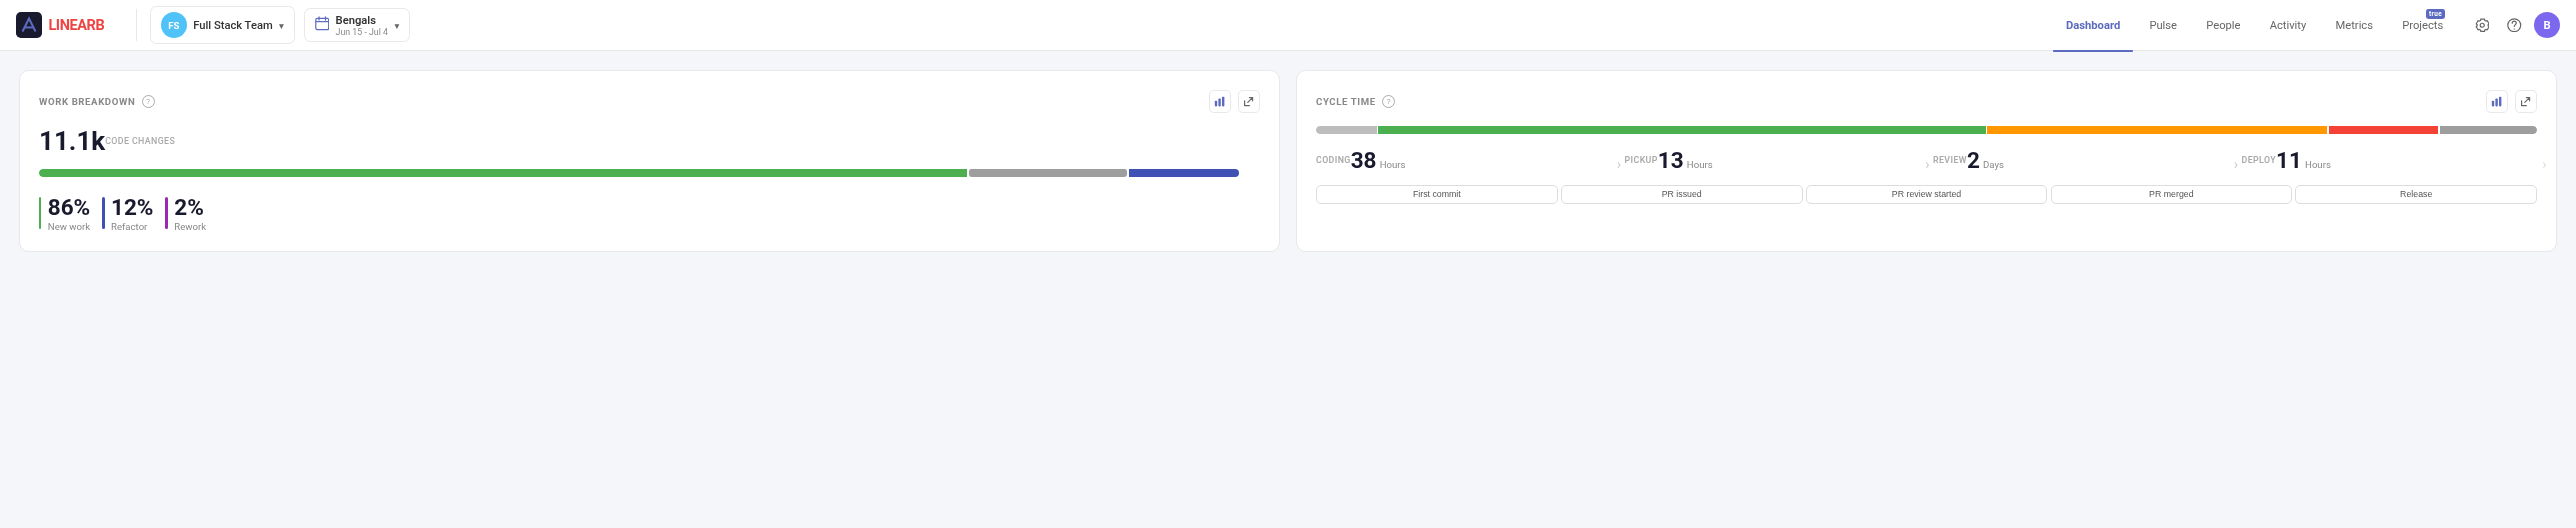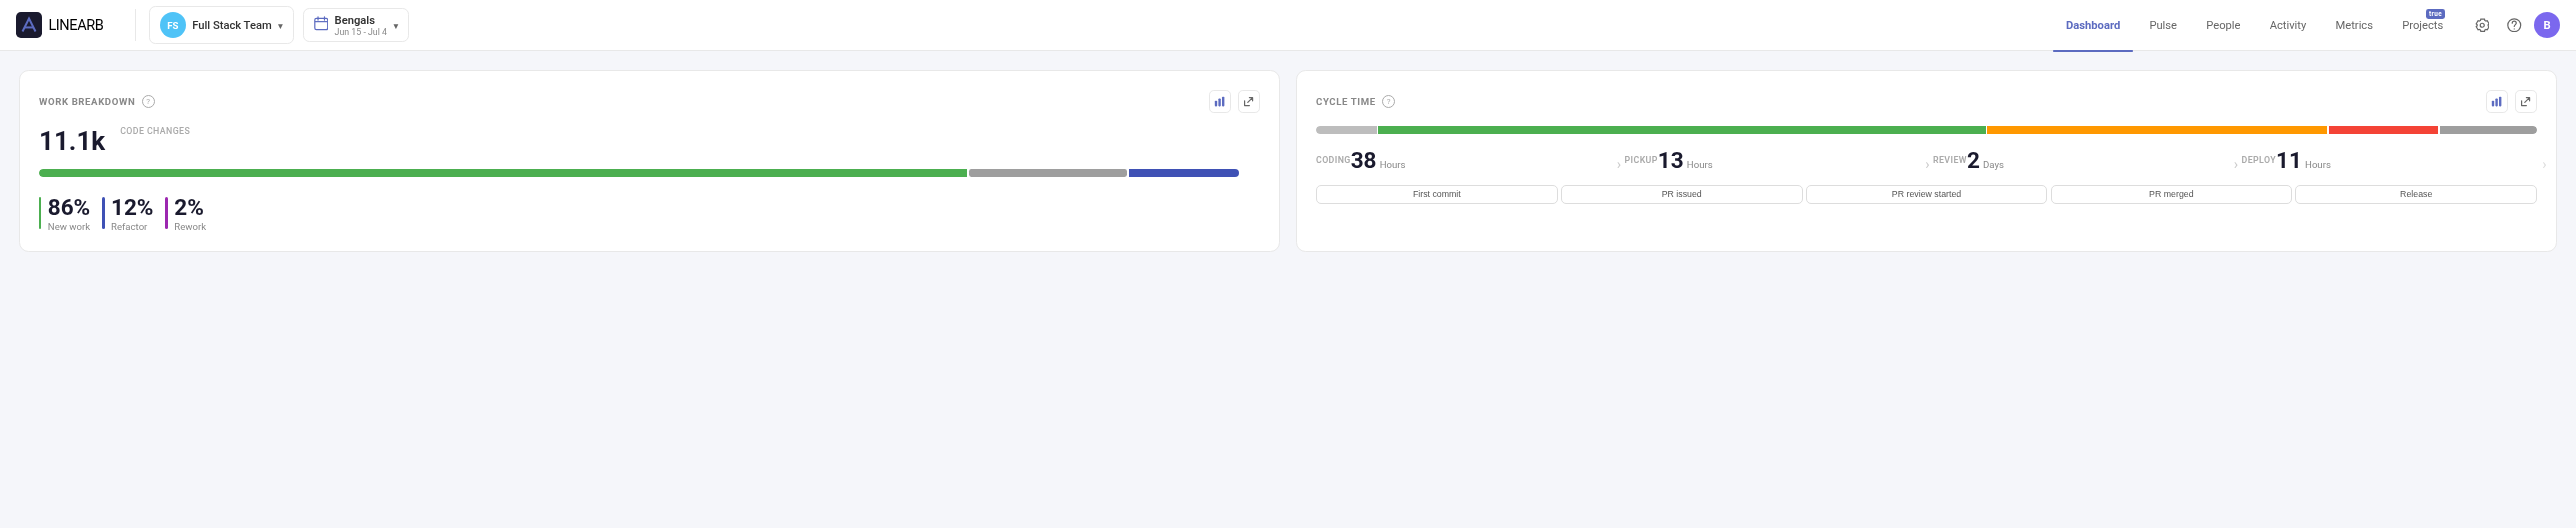--- a/index.html
+++ b/index.html
@@ -20,22 +20,22 @@
       align-items: center;
       gap: 6.4px;
       margin-right: 19px;
     }
     .logo-icon {
       width: 26px;
       height: 26px;
     }
     .logo-text {
       font-size: 14.5px;
-      font-weight: 400;
-      color: #000000;
+      font-weight: 700;
+      color: #ef4444;
       letter-spacing: -0.4px;
     }
     .header-divider {
       width: 0.8px;
       height: 32px;
       background: #e8e8e8;
       margin: 0 13px;
     }
     .team-selector {
       display: flex;
@@ -238,22 +238,22 @@
       color: #666;
       font-size: 11.2px;
     }
 
     
     .metric-value {
       font-size: 26px;
       font-weight: 700;
       color: #1a1a2e;
       display: flex;
-      align-items: flex-start;
-      gap: 15px;
+      align-items: center;
+      gap: 0;
       margin-bottom: 13px;
     }
     .metric-label {
       font-size: 8.8px;
       font-weight: 500;
       color: #aaa;
       letter-spacing: 0.4px;
       text-transform: uppercase;
     }
     .progress-bar {

